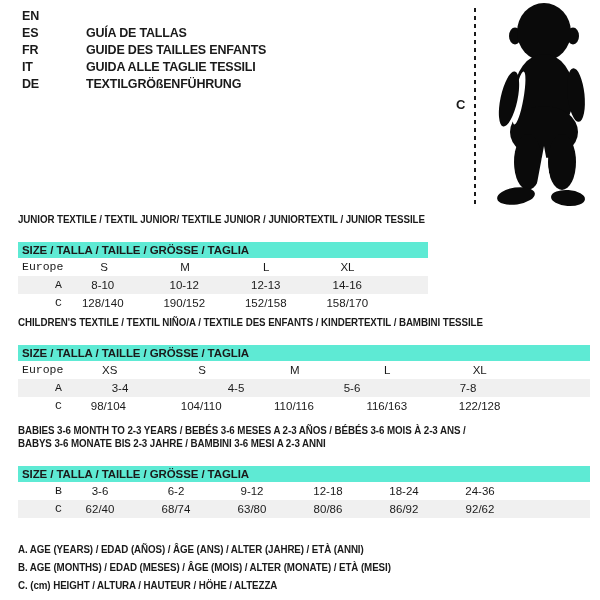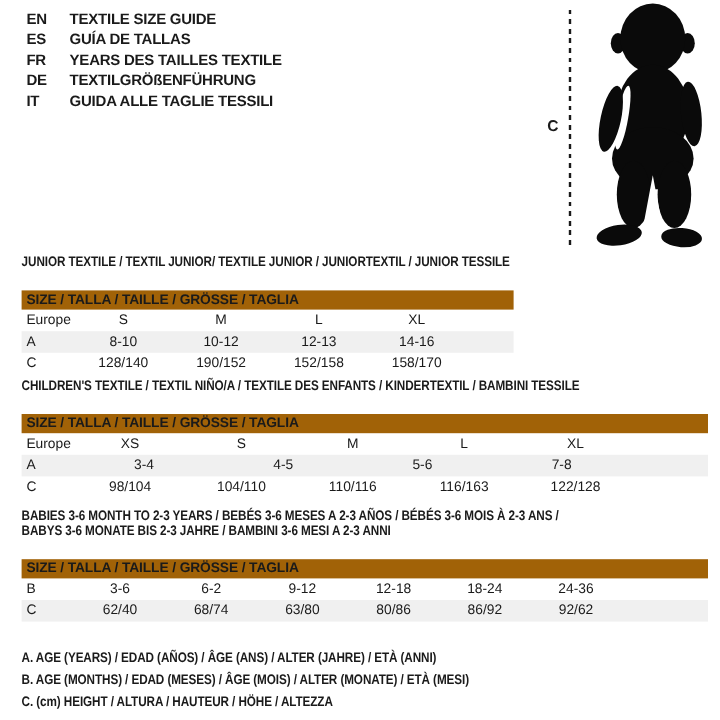--- a/index.html
+++ b/index.html
@@ -6,21 +6,21 @@
   .canvas{
     position:relative;
     width:600px;height:600px;
     background:#ffffff;
     font-family:"Liberation Sans","DejaVu Sans",sans-serif;
     color:#1a1a1a;
     overflow:hidden;
   }
   
   .lang-list{position:absolute;top:8px;left:22px;}
-  .lang-row{display:flex;line-height:17px;font-size:12.5px;font-weight:bold;letter-spacing:-0.2px;}
+  .lang-row{display:flex;line-height:17px;font-size:12.5px;font-weight:bold;letter-spacing:-0.2px;gap:28px;}
   .lang-code{width:36px;flex:0 0 36px;}
   
   .figure{position:absolute;top:0;left:440px;width:160px;height:212px;}
   .measure-label{position:absolute;left:16px;top:97px;font-size:13px;font-weight:bold;}
   .dash-line{
     position:absolute;left:34px;top:8px;width:2px;height:200px;
     background:repeating-linear-gradient(to bottom,#1a1a1a 0 4px,transparent 4px 8px);
   }
   .figure svg{position:absolute;left:46px;top:2px;}
   
@@ -28,63 +28,62 @@
   .sec-junior{top:213px;width:410px;}
   .sec-children{top:316px;width:572px;}
   .sec-babies{top:424px;width:572px;}
   .sec-title{
     font-size:11.5px;font-weight:bold;letter-spacing:-0.1px;
     line-height:13px;white-space:pre-line;width:max-content;
     transform:scaleX(0.85);transform-origin:0 0;
     margin:0 0 16px 0;
   }
   .size-band{
-    height:16px;line-height:16px;background:#a16207;
+    height:16px;line-height:16px;background:#5eead4;
     font-size:11.5px;font-weight:bold;letter-spacing:-0.1px;
     padding-left:4px;
   }
   .trow{display:flex;height:18px;line-height:18px;font-size:11.5px;padding-left:4px;}
   .trow.shaded{background:#f0f0f0;}
-  .row-label{flex:0 0 40px;text-align:left;}
+  .row-label{flex:0 0 40px;text-align:right;font-family:Liberation Mono, monospace;}
   .cell{flex:1 1 0;text-align:center;}
   .sec-junior .trow{padding-right:40px;}
   .sec-children .trow{padding-right:64px;}
   .sec-babies .trow{padding-right:72px;}
   
   .notes{position:absolute;left:18px;top:540px;}
   .note-line{
     font-size:11.5px;font-weight:bold;letter-spacing:-0.1px;line-height:18px;
     width:max-content;transform:scaleX(0.85);transform-origin:0 0;
   }
 </style>
 </head>
 <body>
 
 <div class="canvas">
 
   <div class="lang-list" id="lang-list">
       <div class="lang-row">
         <span class="lang-code">EN</span>
-        <span class="lang-label">TEXTILE SIZE GUIDE</span>
       </div>
       <div class="lang-row">
         <span class="lang-code">ES</span>
         <span class="lang-label">GUÍA DE TALLAS</span>
       </div>
       <div class="lang-row">
         <span class="lang-code">FR</span>
-        <span class="lang-label">YEARS DES TAILLES TEXTILE</span>
+        <span class="lang-label">GUIDE DES TAILLES ENFANTS</span>
+      </div>
+      <div class="lang-row">
+        <span class="lang-code">IT</span>
+        <span class="lang-label">GUIDA ALLE TAGLIE TESSILI</span>
       </div>
       <div class="lang-row">
         <span class="lang-code">DE</span>
         <span class="lang-label">TEXTILGRÖßENFÜHRUNG</span>
-      </div>
-      <div class="lang-row">
-        <span class="lang-code">IT</span>
-        <span class="lang-label">GUIDA ALLE TAGLIE TESSILI</span>
       </div>
     </div>
 
   <div class="figure">
     <span class="measure-label">C</span>
     <div class="dash-line"></div>
     <svg width="112" height="208" viewBox="0 0 112 208" aria-hidden="true">
       <g fill="#0a0a0a">
 
         <ellipse cx="29" cy="34" rx="6" ry="8.5"></ellipse>

